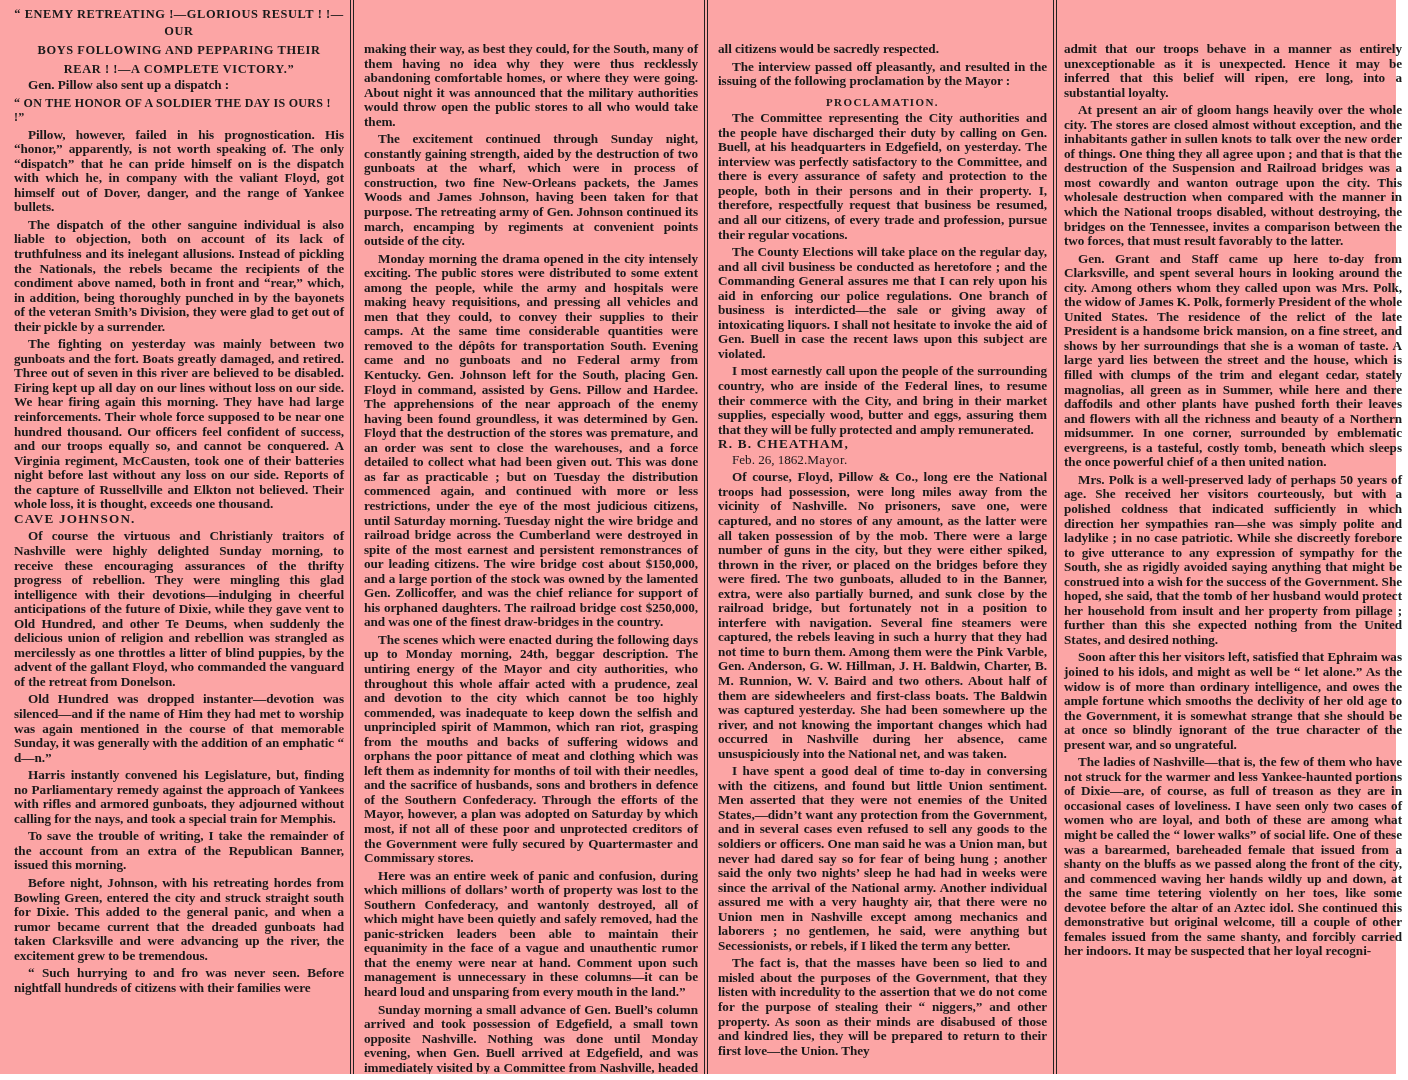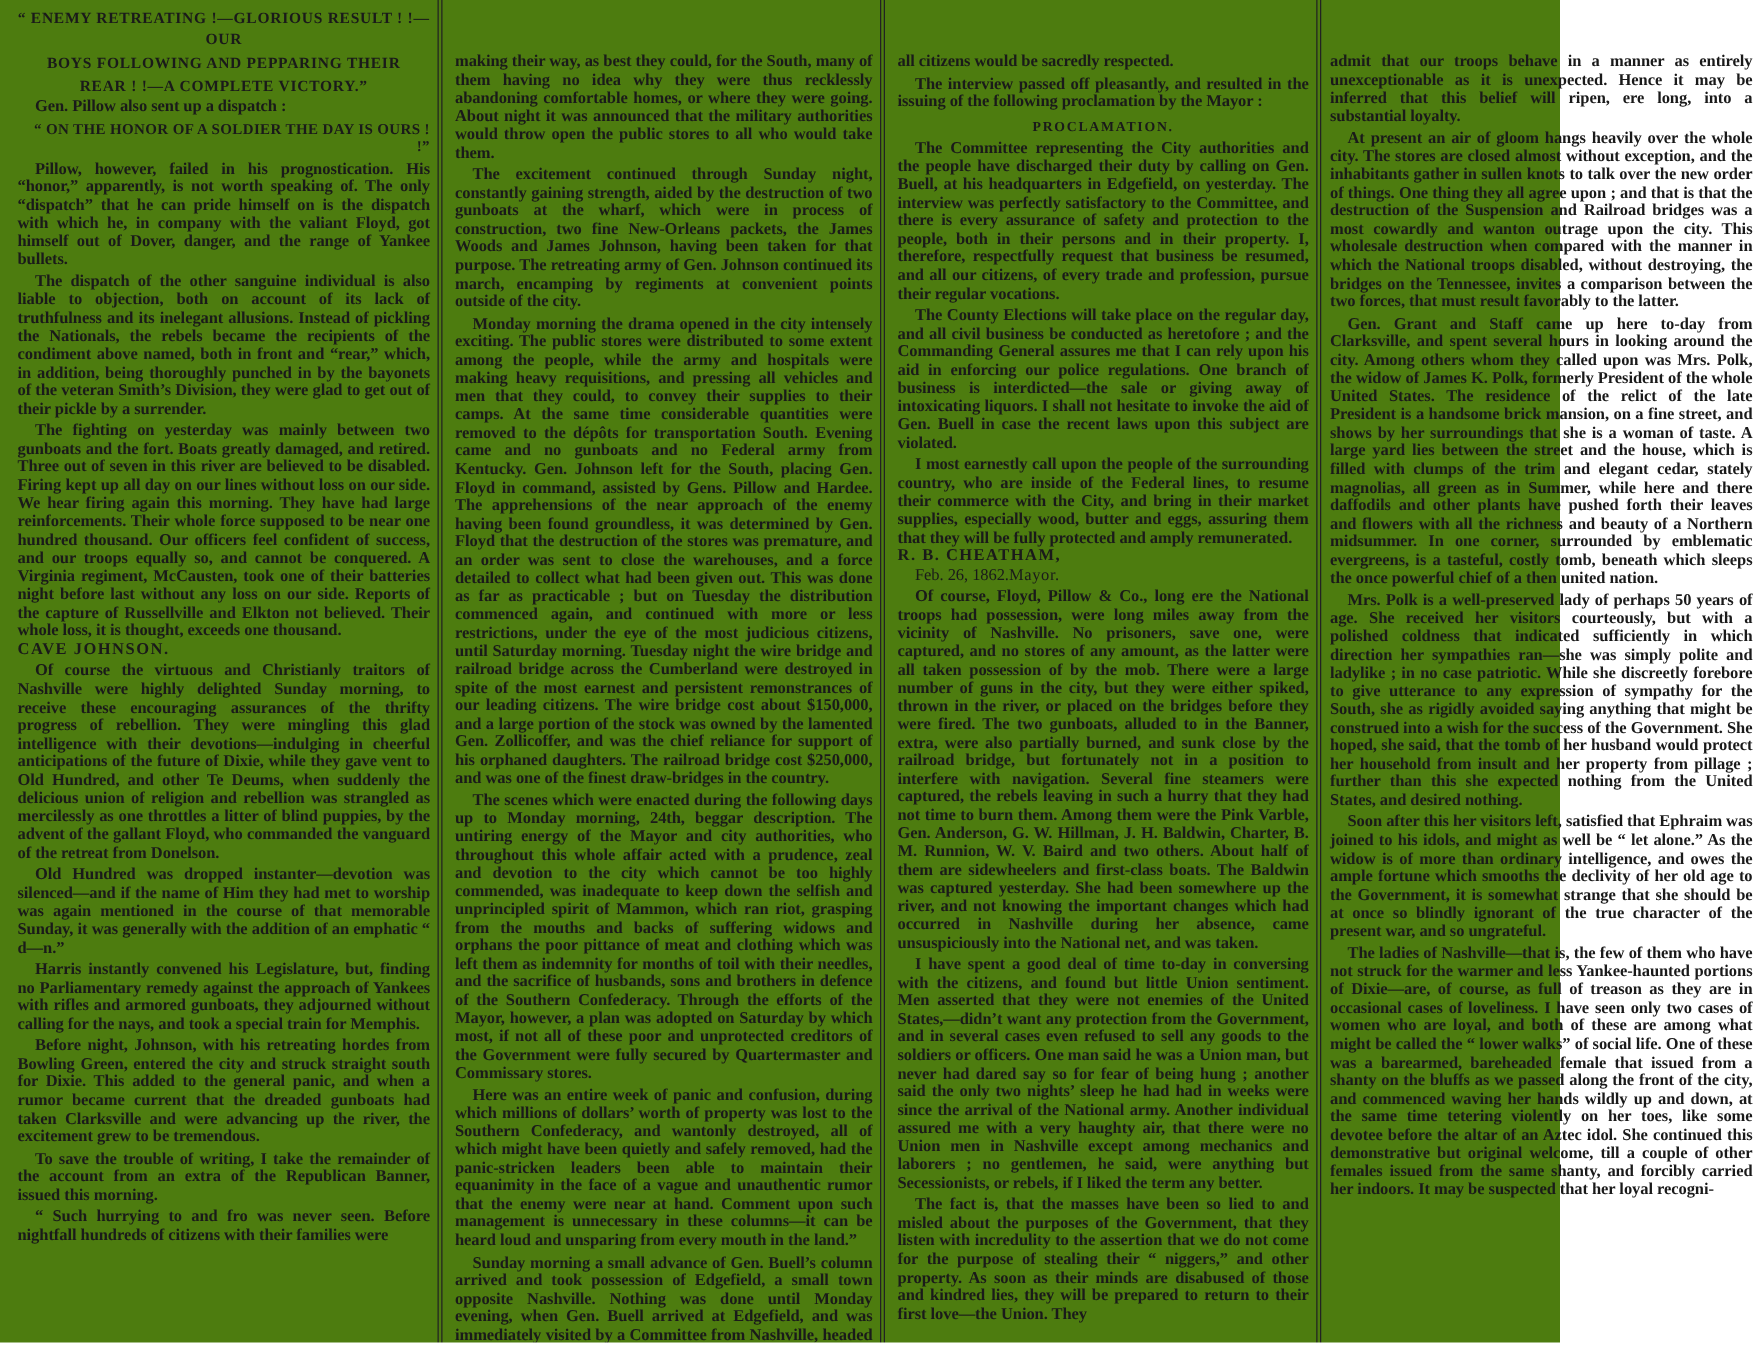--- a/index.html
+++ b/index.html
@@ -1,19 +1,19 @@
 <!DOCTYPE html>
 <html><head>
 <meta charset="utf-8">
 <style>
   html, body { margin: 0; padding: 0; background: #ffffff; }
   body { width: 1408px; height: 1080px; overflow: hidden; position: relative; }
   .page {
-    position: absolute; left: 0; top: 0; width: 1248px; height: 1080px;
-    background: #4d7c0f; color: #1a1a1a;
+    position: absolute; left: 0; top: 0; width: 1396px; height: 1080px;
+    background: #fca5a5; color: #1a1a1a;
     font-family: "Liberation Serif", "DejaVu Serif", serif;
   }
   .col {
     position: absolute; top: 0; height: 1080px; box-sizing: border-box;
     padding: 4px 6px 0 12px; overflow: hidden;
     font-size: 13.2px; line-height: 14.55px; text-align: justify;
     hyphens: auto; letter-spacing: -0.05px;
   }
   .col-1 { left: 0; width: 350px; padding-left: 14px; }
   .col-2 { left: 354px; width: 350px; padding-left: 10px; }
@@ -22,21 +22,21 @@
   .rule {
     position: absolute; top: 0; height: 1080px; width: 2px; background: #2a2a2a;
   }
   .rule.double { width: 4px; background: none; border-left: 1px solid #222; border-right: 1px solid #222; box-sizing: border-box; }
   .headline {
     font-weight: bold; text-align: center; font-size: 12.4px; line-height: 17px;
     letter-spacing: 0.6px; text-transform: uppercase; margin: 2px 0 0 0;
   }
   .p { margin: 0 0 3px 0; text-indent: 14px; font-weight: 600; }
   .p.noindent { text-indent: 0; margin-top: 38px; }
-  .p.quote-head { text-align: right; text-indent: 0; font-size: 12px; letter-spacing: 0.3px; font-weight: bold; text-transform: uppercase; }
+  .p.quote-head { text-align: left; text-indent: 0; font-size: 12px; letter-spacing: 0.3px; font-weight: bold; text-transform: uppercase; }
   .p.signature { text-align: left; text-indent: 0; letter-spacing: 1.2px; margin-top: -3px; }
   .sectionhead { text-align: center; font-size: 11px; letter-spacing: 1.4px; font-weight: bold; margin: 6px 0 2px 0; text-transform: uppercase; }
   .sig-row { display: flex; font-weight: 400; margin: -2px 0 3px 14px; }
   .sig-row .right { letter-spacing: 0.5px; }
   .fade { position: absolute; left: 0; right: 0; bottom: 0; height: 6px; background: #fff; }
 </style>
 </head>
 <body>
 
 <div class="page">
@@ -47,22 +47,22 @@
     <div class="headline">REAR ! !—A COMPLETE VICTORY.”</div>
     <p class="p">Gen. Pillow also sent up a dispatch :</p>
     <p class="p quote-head">“ ON THE HONOR OF A SOLDIER THE DAY IS OURS ! !”</p>
     <p class="p">Pillow, however, failed in his prognostication. His “honor,” apparently, is not worth speaking of. The only “dispatch” that he can pride himself on is the dispatch with which he, in company with the valiant Floyd, got himself out of Dover, danger, and the range of Yankee bullets.</p>
     <p class="p">The dispatch of the other sanguine individual is also liable to objection, both on account of its lack of truthfulness and its inelegant allusions. Instead of pickling the Nationals, the rebels became the recipients of the condiment above named, both in front and “rear,” which, in addition, being thoroughly punched in by the bayonets of the veteran Smith’s Division, they were glad to get out of their pickle by a surrender.</p>
     <p class="p">The fighting on yesterday was mainly between two gunboats and the fort. Boats greatly damaged, and retired. Three out of seven in this river are believed to be disabled. Firing kept up all day on our lines without loss on our side. We hear firing again this morning. They have had large reinforcements. Their whole force supposed to be near one hundred thousand. Our officers feel confident of success, and our troops equally so, and cannot be conquered. A Virginia regiment, McCausten, took one of their batteries night before last without any loss on our side. Reports of the capture of Russellville and Elkton not believed. Their whole loss, it is thought, exceeds one thousand.</p>
     <p class="p signature">CAVE JOHNSON.</p>
     <p class="p">Of course the virtuous and Christianly traitors of Nashville were highly delighted Sunday morning, to receive these encouraging assurances of the thrifty progress of rebellion. They were mingling this glad intelligence with their devotions—indulging in cheerful anticipations of the future of Dixie, while they gave vent to Old Hundred, and other Te Deums, when suddenly the delicious union of religion and rebellion was strangled as mercilessly as one throttles a litter of blind puppies, by the advent of the gallant Floyd, who commanded the vanguard of the retreat from Donelson.</p>
     <p class="p">Old Hundred was dropped instanter—devotion was silenced—and if the name of Him they had met to worship was again mentioned in the course of that memorable Sunday, it was generally with the addition of an emphatic “ d—n.”</p>
     <p class="p">Harris instantly convened his Legislature, but, finding no Parliamentary remedy against the approach of Yankees with rifles and armored gunboats, they adjourned without calling for the nays, and took a special train for Memphis.</p>
+    <p class="p">To save the trouble of writing, I take the remainder of the account from an extra of the Republican Banner, issued this morning.</p>
     <p class="p">Before night, Johnson, with his retreating hordes from Bowling Green, entered the city and struck straight south for Dixie. This added to the general panic, and when a rumor became current that the dreaded gunboats had taken Clarksville and were advancing up the river, the excitement grew to be tremendous.</p>
-    <p class="p">To save the trouble of writing, I take the remainder of the account from an extra of the Republican Banner, issued this morning.</p>
     <p class="p">“ Such hurrying to and fro was never seen. Before nightfall hundreds of citizens with their families were</p>
   </div>
   <div class="rule double" style="left:350px;"></div>
 
   <div class="col col-2">
     <p class="p noindent">making their way, as best they could, for the South, many of them having no idea why they were thus recklessly abandoning comfortable homes, or where they were going. About night it was announced that the military authorities would throw open the public stores to all who would take them.</p>
     <p class="p">The excitement continued through Sunday night, constantly gaining strength, aided by the destruction of two gunboats at the wharf, which were in process of construction, two fine New-Orleans packets, the James Woods and James Johnson, having been taken for that purpose. The retreating army of Gen. Johnson continued its march, encamping by regiments at convenient points outside of the city.</p>
     <p class="p">Monday morning the drama opened in the city intensely exciting. The public stores were distributed to some extent among the people, while the army and hospitals were making heavy requisitions, and pressing all vehicles and men that they could, to convey their supplies to their camps. At the same time considerable quantities were removed to the dépôts for transportation South. Evening came and no gunboats and no Federal army from Kentucky. Gen. Johnson left for the South, placing Gen. Floyd in command, assisted by Gens. Pillow and Hardee. The apprehensions of the near approach of the enemy having been found groundless, it was determined by Gen. Floyd that the destruction of the stores was premature, and an order was sent to close the warehouses, and a force detailed to collect what had been given out. This was done as far as practicable ; but on Tuesday the distribution commenced again, and continued with more or less restrictions, under the eye of the most judicious citizens, until Saturday morning. Tuesday night the wire bridge and railroad bridge across the Cumberland were destroyed in spite of the most earnest and persistent remonstrances of our leading citizens. The wire bridge cost about $150,000, and a large portion of the stock was owned by the lamented Gen. Zollicoffer, and was the chief reliance for support of his orphaned daughters. The railroad bridge cost $250,000, and was one of the finest draw-bridges in the country.</p>
     <p class="p">The scenes which were enacted during the following days up to Monday morning, 24th, beggar description. The untiring energy of the Mayor and city authorities, who throughout this whole affair acted with a prudence, zeal and devotion to the city which cannot be too highly commended, was inadequate to keep down the selfish and unprincipled spirit of Mammon, which ran riot, grasping from the mouths and backs of suffering widows and orphans the poor pittance of meat and clothing which was left them as indemnity for months of toil with their needles, and the sacrifice of husbands, sons and brothers in defence of the Southern Confederacy. Through the efforts of the Mayor, however, a plan was adopted on Saturday by which most, if not all of these poor and unprotected creditors of the Government were fully secured by Quartermaster and Commissary stores.</p>
     <p class="p">Here was an entire week of panic and confusion, during which millions of dollars’ worth of property was lost to the Southern Confederacy, and wantonly destroyed, all of which might have been quietly and safely removed, had the panic-stricken leaders been able to maintain their equanimity in the face of a vague and unauthentic rumor that the enemy were near at hand. Comment upon such management is unnecessary in these columns—it can be heard loud and unsparing from every mouth in the land.”</p>

